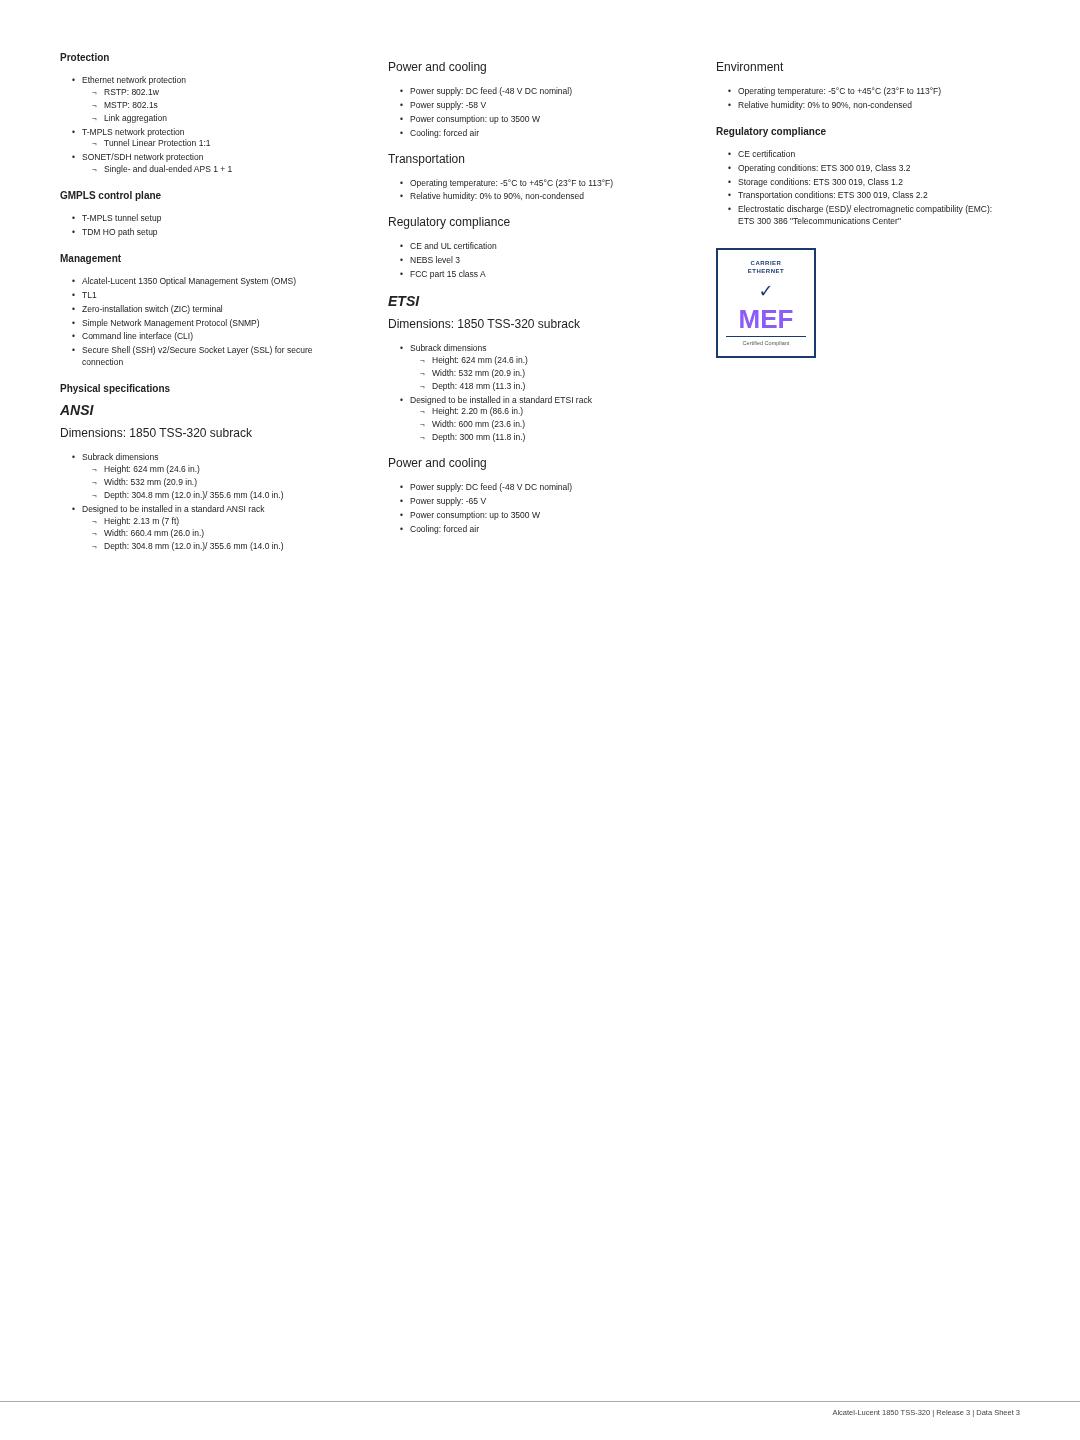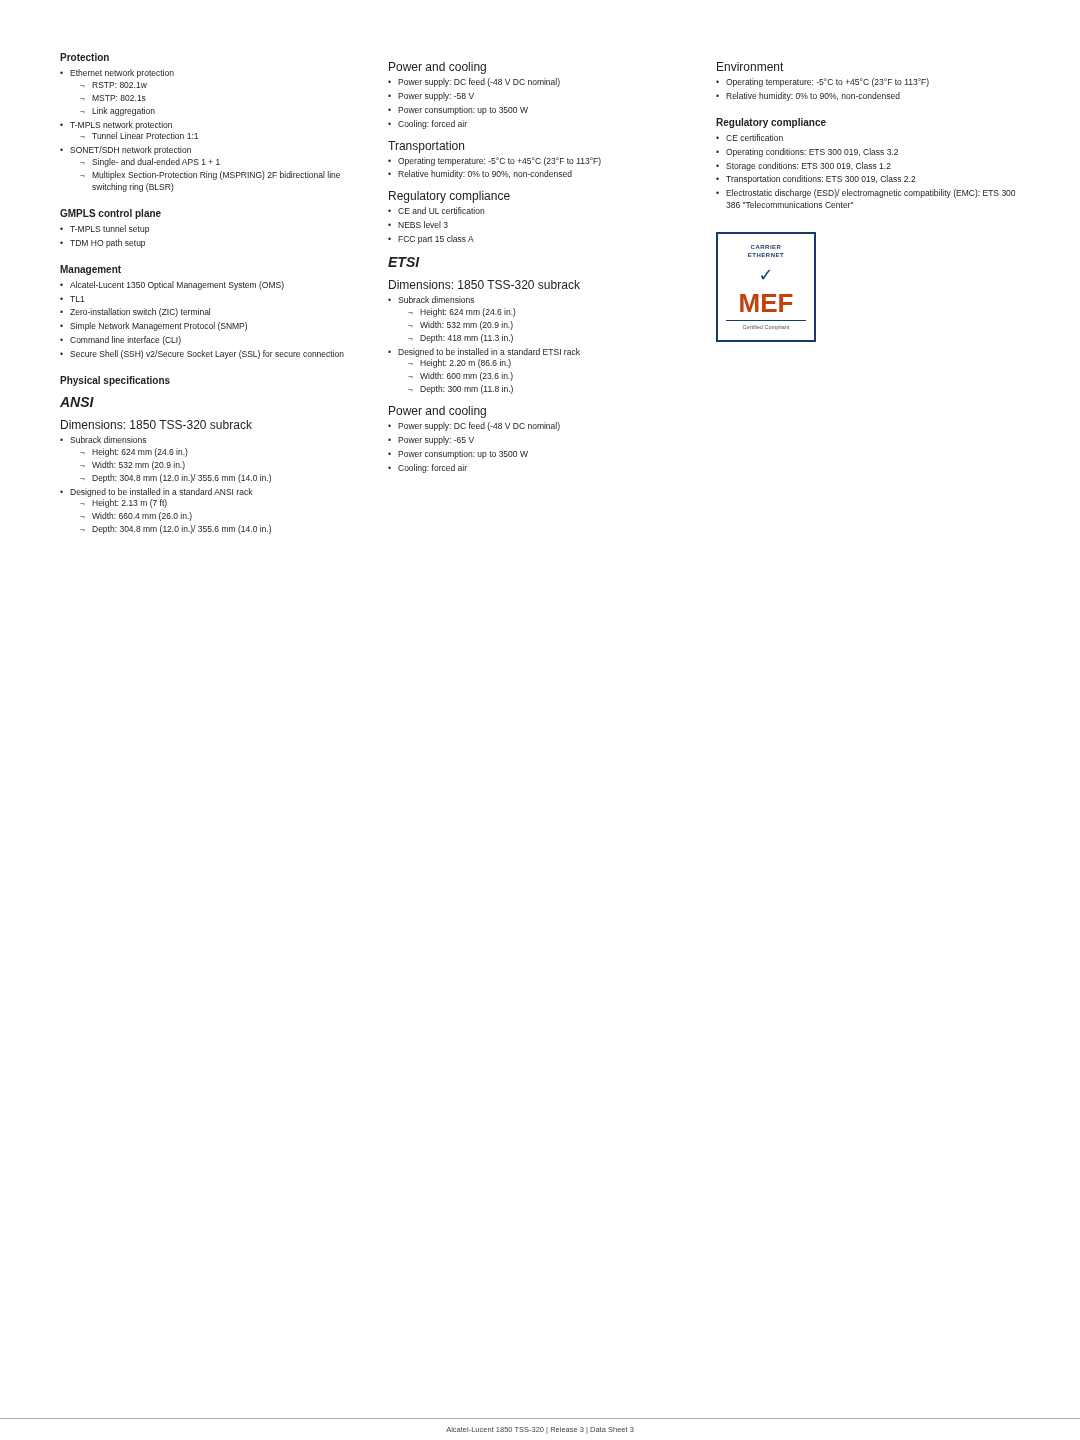--- a/index.html
+++ b/index.html
@@ -47,21 +47,21 @@
       font-style: italic;
       font-weight: bold;
       font-size: 14px;
       margin-top: 8px;
       margin-bottom: 3px;
     }
 
     ul.main-list {
       list-style: none;
       padding: 0;
-      margin: 0;
+      margin: 12px;
     }
     ul.main-list > li {
       position: relative;
       padding-left: 10px;
       margin-bottom: 2px;
       line-height: 1.4;
     }
     ul.main-list > li::before {
       content: "•";
       position: absolute;
@@ -83,26 +83,26 @@
     ul.sub-list > li::before {
       content: "¬";
       position: absolute;
       left: 0;
       top: 0;
       font-size: 8px;
     }
 
     .footer {
       position: absolute;
-      bottom: 6px;
+      bottom: 23px;
       left: 0;
       right: 0;
       border-top: 1px solid #aaa;
       display: flex;
-      justify-content: center;
+      justify-content: flex-end;
       padding: 6px 60px 0 60px;
       font-size: 7.5px;
       color: #444;
     }
 
     .badge-area {
       margin-top: 20px;
       display: flex;
       flex-direction: column;
       align-items: flex-start;
@@ -127,21 +127,21 @@
       letter-spacing: 0.5px;
       line-height: 1.3;
     }
     .badge-check {
       color: #1a3a6e;
       font-size: 18px;
     }
     .badge-mef {
       font-size: 26px;
       font-weight: bold;
-      color: #c2410c;
+      color: #8b5cf6;
       line-height: 1;
     }
     .badge-bottom {
       font-size: 5.5px;
       color: #555;
       text-align: center;
       border-top: 1px solid #1a3a6e;
       padding-top: 3px;
       width: 100%;
     }
@@ -167,21 +167,20 @@
         <li>
           <span>T-MPLS network protection</span>
           <ul class="sub-list">
             <li><span>Tunnel Linear Protection 1:1</span></li>
           </ul>
         </li>
         <li>
           <span>SONET/SDH network protection</span>
           <ul class="sub-list">
             <li><span>Single- and dual-ended APS 1 + 1</span></li>
-            <li><span>Multiplex Section-Protection Ring (MSPRING) 2F bidirectional line switching ring (BLSR)</span></li>
           </ul>
         </li>
       </ul>
 
       <div class="section-title">GMPLS control plane</div>
       <ul class="main-list">
         <li><span>T-MPLS tunnel setup</span></li>
         <li><span>TDM HO path setup</span></li>
       </ul>
 

